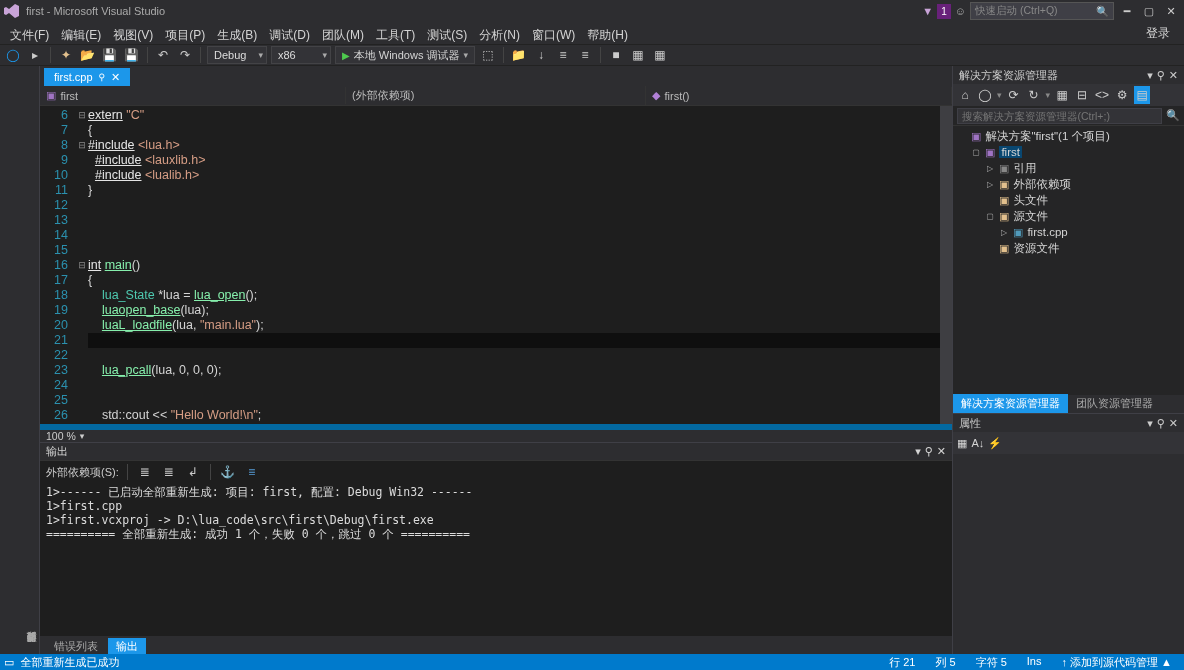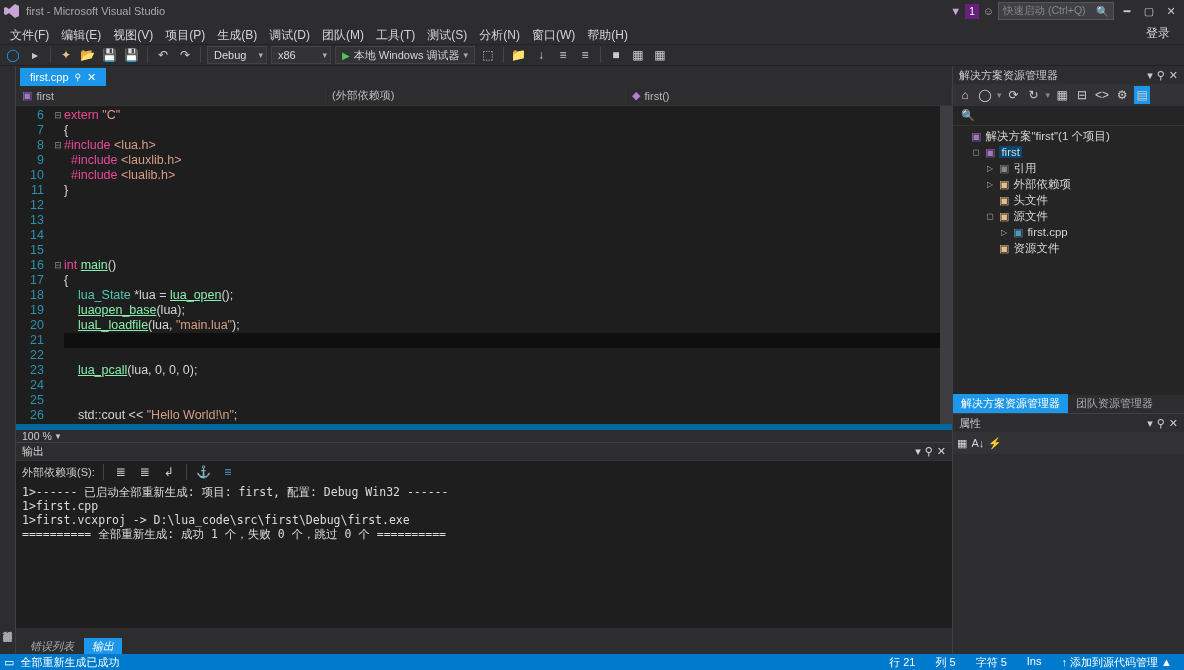--- a/index.html
+++ b/index.html
@@ -3,62 +3,62 @@
 <meta charset="utf-8">
 <style>
 * { margin: 0; padding: 0; box-sizing: border-box; font-family: "Microsoft YaHei", "Segoe UI", sans-serif; }
 body { background: #2d2d30; color: #d4d4d4; font-size: 11px; overflow: hidden; width: 1184px; height: 670px; }
 
 .titlebar { height: 22px; background: #2d2d30; display: flex; align-items: center; padding: 0 4px; }
 .titlebar .vs-icon { width: 16px; height: 16px; margin-right: 6px; fill: #c9a4d8; }
 .titlebar .title { flex: 1; color: #aaa; font-size: 11px; }
 .titlebar .tb-right { display: flex; align-items: center; gap: 4px; }
 .titlebar .badge { background: #68217a; color: #fff; padding: 0 4px; height: 15px; display: flex; align-items: center; font-size: 10px; }
-.titlebar .quicklaunch { background: #3f3f46; border: 1px solid #555; color: #888; padding: 1px 4px; width: 116px; height: 18px; display: flex; align-items: center; justify-content: space-between; font-size: 10.5px; }
+.titlebar .quicklaunch { background: #3f3f46; border: 1px solid #555; color: #888; padding: 1px 4px; width: 144px; height: 18px; display: flex; align-items: center; justify-content: space-between; font-size: 10.5px; }
 .win-btn { width: 18px; height: 18px; display: flex; align-items: center; justify-content: center; color: #ccc; }
 
 .menubar { height: 22px; background: #2d2d30; display: flex; align-items: flex-end; padding: 0 4px; gap: 2px; }
 .menu-item { padding: 2px 6px; color: #d4d4d4; font-size: 12px; white-space: nowrap; }
 .menubar .right { margin-left: auto; padding-right:10px; }
 
 .toolbar { height: 22px; background: #2d2d30; display: flex; align-items: center; gap: 4px; padding: 0 4px; border-top: 1px solid #222; border-bottom: 1px solid #222; }
 .tb-btn { width: 18px; height: 18px; display: flex; align-items: center; justify-content: center; color: #ccc; font-size: 12px; }
 .tb-sep { width: 1px; height: 16px; background: #444; margin: 0 2px; }
 .tb-combo { background: #333337; border: 1px solid #434346; padding: 1px 16px 1px 6px; height: 18px; color: #ddd; font-size: 11px; min-width: 60px; position: relative; display: flex; align-items: center; }
 .tb-combo:after { content: '▾'; position: absolute; right: 3px; font-size: 9px; color: #aaa; }
 .tb-start { background: #333337; border: 1px solid #434346; height: 18px; display: flex; align-items: center; padding: 0 6px; gap: 4px; }
 .tb-start .play { color: #4ec94e; font-size: 10px; }
 
-.main-area { display: flex; height: calc(100% - 22px - 22px - 22px - 16px); }
+.main-area { display: flex; height: calc(100% - 22px - 22px - 22px - 16px); margin-left: 24px; }
 .left-gutter { width: 16px; background: #2d2d30; border-right: 1px solid #3f3f46; writing-mode: vertical-rl; text-orientation: mixed; color: #aaa; font-size: 10px; padding: 4px 0; display:flex; flex-direction:column; gap:8px;}
 .left-gutter span { transform: rotate(180deg); }
 .editor-pane { flex: 1; display: flex; flex-direction: column; background: #1e1e1e; min-width: 0; }
 .tab-row { height: 20px; background: #2d2d30; display: flex; align-items: flex-end; padding-left: 4px; }
 .tab { background: #1c97ea; color: #fff; padding: 2px 10px; height: 18px; display: flex; align-items: center; gap: 6px; font-size: 11px; }
 .tab .pin { font-size:9px; }
 .tab .x { font-size: 11px; }
 .nav-row { height: 20px; background: #2d2d30; display: flex; align-items: center; border-bottom: 1px solid #333; }
 .nav-combo { flex: 1; border-right: 1px solid #333; padding: 2px 6px; font-size: 11px; color: #bbb; display: flex; align-items: center; gap: 4px; }
 .code-area { flex: 1; background: #1e1e1e; display: flex; font-family: Consolas, monospace; font-size: 12.5px; position: relative; overflow: hidden; }
 .line-numbers { background: #1e1e1e; text-align: right; color: #2b91af; padding: 2px 8px 2px 4px; min-width: 36px; line-height: 15px; white-space: pre; }
 .fold-col { width: 12px; padding-top:2px; line-height:15px; color:#888; font-size:9px; text-align:center; white-space:pre;}
 .code-lines { flex: 1; padding: 2px 0; line-height: 15px; white-space: pre; color: #d4d4d4; }
-.code-lines .kw { color: #ec4899; }
+.code-lines .kw { color: #e5e5e5; text-decoration: underline; }
 .code-lines .str { color: #d69d85; }
 .code-lines .ty { color: #4ec9b0; }
 .code-lines .fn { color: #86efac; text-decoration: underline; }
 .code-lines .cursor-line { background: #0f0f0f; display: inline-block; width: 100%; }
 .zoom-bar { height: 18px; background: #2d2d30; border-top: 6px solid #0369a1; display: flex; align-items: center; padding: 0 6px; font-size: 10.5px; color: #ccc; }
 
 .output-pane { background: #1e1e1e; border-top: 1px solid #3f3f46; display: flex; flex-direction: column; }
 .panel-title { height: 18px; background: #2d2d30; display: flex; align-items: center; padding: 0 6px; font-size: 11px; color: #d4d4d4; border-bottom: 1px solid #333; }
 .panel-title .sp { margin-left: auto; display: flex; gap: 4px; }
 .output-tools { height: 22px; display: flex; align-items: center; gap: 6px; padding: 0 6px; background: #1e1e1e; font-size: 11px; color: #ccc; }
 .output-body { flex:1; padding: 2px 6px; font-family: Consolas,monospace; font-size: 11.5px; color: #dcdcdc; white-space: pre; line-height: 14px; }
-.output-tabs { height: 26px; background: #2d2d30; display: flex; align-items: flex-end; padding-left: 6px; gap:2px;font-style:italic; }
+.output-tabs { height: 18px; background: #2d2d30; display: flex; align-items: flex-end; padding-left: 6px; gap:2px; }
 .out-tab { padding: 1px 8px; background: #2d2d30; color: #aaa; height:16px; display:flex; align-items:center; font-size:11px;}
 .out-tab.active { background: #1c97ea; color:#fff; }
 
 .right-pane { width: 232px; background: #252526; border-left: 1px solid #3f3f46; display: flex; flex-direction: column; }
 .rp-title { height: 18px; background: #2d2d30; padding: 0 6px; color: #ccc; font-size: 11px; display: flex; align-items: center; }
 .rp-title .sp { margin-left: auto; display: flex; gap: 4px; }
 .rp-toolbar { height: 22px; background: #333337; display: flex; align-items: center; gap: 4px; padding: 0 4px; flex-wrap:nowrap; overflow:hidden;}
 .rp-toolbar .ic { width: 16px; height: 18px; display:flex; align-items:center; justify-content:center; color:#ccc; font-size:12px; }
 .rp-toolbar .ic.active { background:#1c97ea; }
 .rp-search { height: 20px; background: #252526; display: flex; align-items: center; padding: 0 4px; border-bottom:1px solid #333;}
@@ -310,20 +310,21 @@
       <div class="ic">⟳</div>
       <div class="ic">↻</div>
       <span style="font-size:9px;color:#888">▾</span>
       <div class="ic">▦</div>
       <div class="ic">⊟</div>
       <div class="ic">&lt;&gt;</div>
       <div class="ic">⚙</div>
       <div class="ic active">▤</div>
     </div>
     <div class="rp-search">
+        <input placeholder="搜索解决方案资源管理器(Ctrl+;)" style="">
         <span style="color:#888;margin-left:4px">🔍</span>
       </div>
     <div class="tree" id="tree">
         <div class="node" style="padding-left: 4px;">
           <span class="arrow"> </span>
           <span style="color:#a074c4;font-size:11px;">▣</span>
           <span class="lbl">解决方案"first"(1 个项目)</span>
         </div>
         <div class="node" style="padding-left: 18px;">
           <span class="arrow">▢</span>

